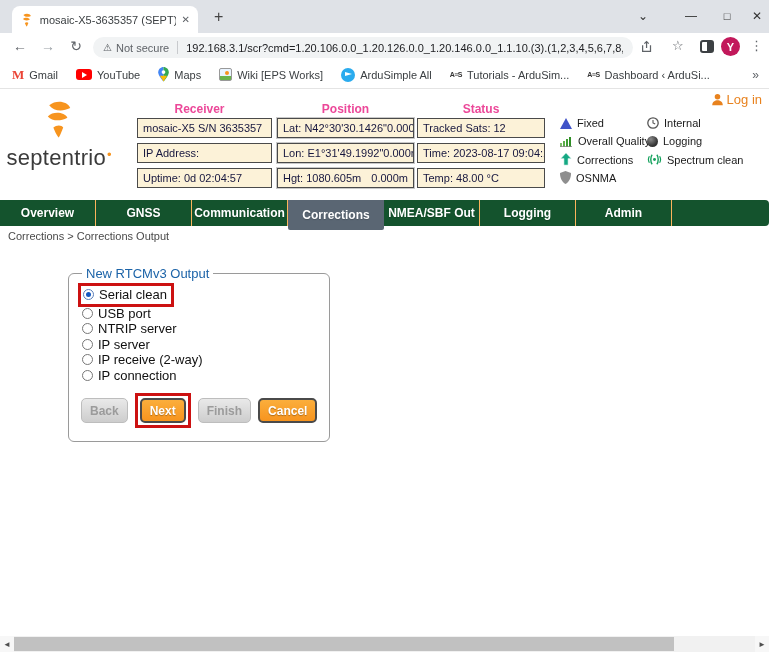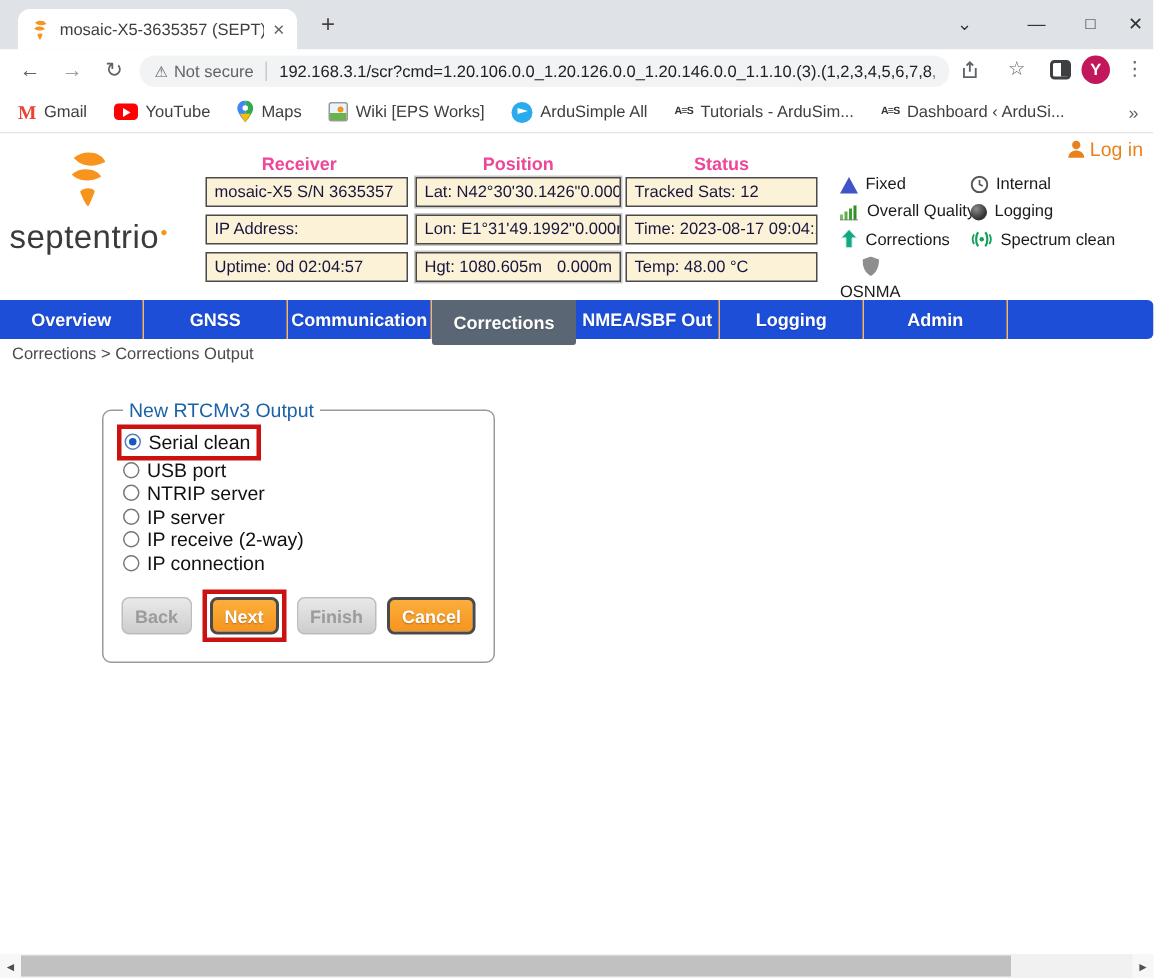--- a/index.html
+++ b/index.html
@@ -66,27 +66,27 @@
   .head-receiver { left:137px; width:125px; } .head-position { left:277px; width:137px; } .head-status { left:417px; width:128px; }
   .box { position:absolute; height:20px; background:#FCF2D8; border:1px solid #4A4A4A;
          font-size:11px; color:#16163E; display:flex; align-items:center; padding:0 5px; white-space:nowrap; overflow:hidden; }
   .box.pos { box-shadow:0 0 0 1px #C9C9C9; }
   .r0 { top:29px; } .r1 { top:54px; } .r2 { top:79px; }
   .c-receiver { left:137px; width:135px; } .c-position { left:277px; width:137px; } .c-status { left:417px; width:128px; }
   .acc { margin-left:auto; }
 
   .ind { position:absolute; display:flex; align-items:center; gap:5px; font-size:11px; color:#1A1A1A; }
   .ind-l { left:560px; } .ind-r { left:647px; }
-  .i0 { top:28px; } .i1 { top:46px; } .i2 { top:64px; } .i3 { top:82px;flex-direction:column; }
+  .i0 { top:28px; } .i1 { top:46px; } .i2 { top:64px; } .i3 { top:82px; }
   .tri-fixed { width:0; height:0; border-left:6px solid transparent; border-right:6px solid transparent;
                border-bottom:11px solid #4053C8; }
   .dot-log { width:11px; height:11px; border-radius:50%; background:radial-gradient(circle at 35% 30%,#8a8a8a,#333 65%); }
 
   
-  .nav { position:absolute; left:0; top:111px; width:769px; height:26px; background:#1d4ed8; border-radius:0 4px 4px 0; }
+  .nav { position:absolute; left:0; top:111px; width:769px; height:26px; background:#14532d; border-radius:0 4px 4px 0; }
   .nav-tab { position:absolute; top:0; height:26px; width:96px; display:flex; align-items:center; justify-content:center;
              color:#fff; font-weight:bold; font-size:12px; text-shadow:0 1px 1px rgba(0,0,0,0.18);
              border-right:1px solid #FBB45C; cursor:pointer; }
   .nav-tab.active { background:#5A6673; height:30px; border-right:none; border-radius:0 0 2px 2px; }
   .nt0{left:0;} .nt1{left:96px;} .nt2{left:192px;} .nt3{left:288px;} .nt4{left:384px;} .nt5{left:480px;} .nt6{left:576px;}
 
   .breadcrumb { position:absolute; left:8px; top:141px; font-size:11px; color:#4A4A4A; }
 
   
   .wizard { position:absolute; left:68px; top:177px; width:226px; border:1px solid #9A9A9A;

